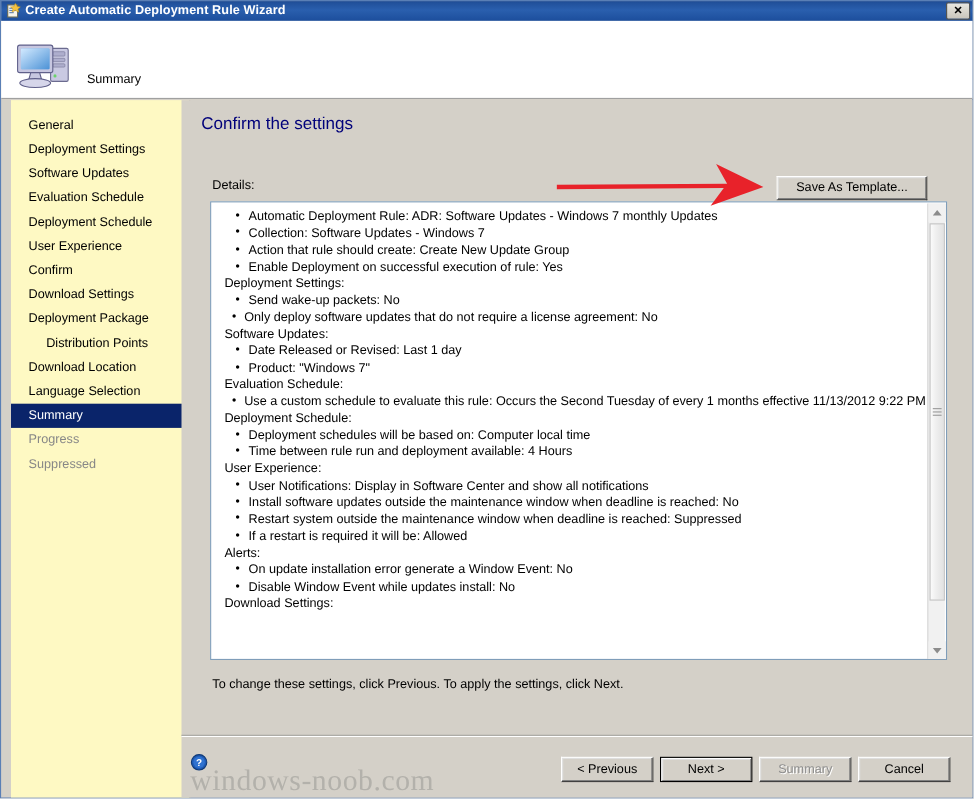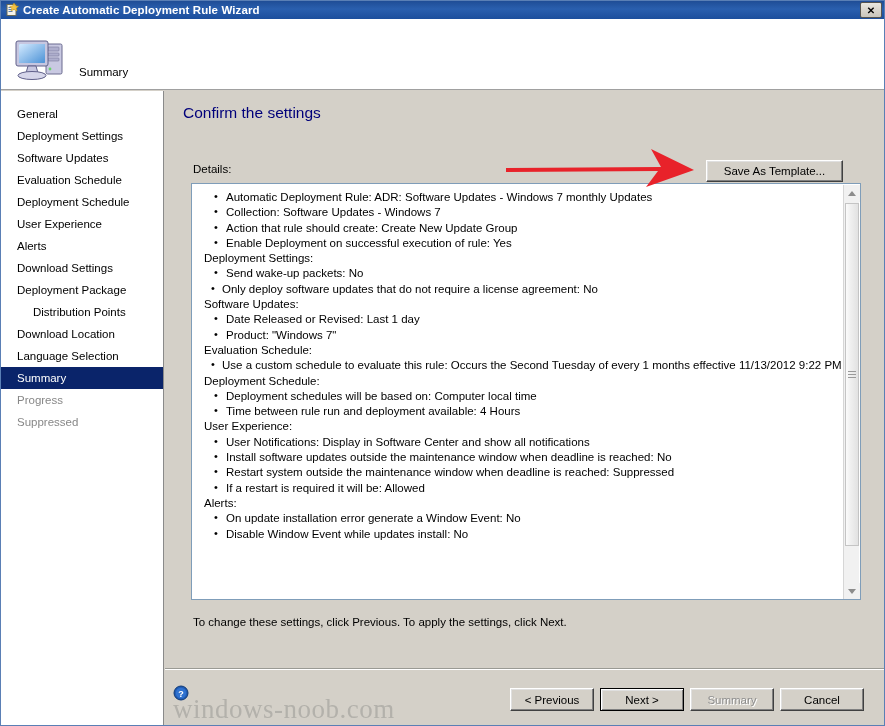--- a/index.html
+++ b/index.html
@@ -79,24 +79,24 @@
   #header .hdr-label {
     position: absolute;
     left: 78px; top: 47px;
     font-size: 11.5px;
     color: #000000;
   }
 
   
   #sidebar {
     position: absolute;
-    left: 0; top: 90px;
+    left: 9px; top: 90px;
     width: 163px;
     height: 636px;
-    background: #ffffff;
+    background: #fef9c3;
     border-right: 1px solid #8a8a8a;
     box-sizing: border-box;
     padding-top: 12px;
   }
   .nav-item {
     height: 22px;
     line-height: 22px;
     padding-left: 16px;
     font-size: 11.5px;
     color: #000000;
@@ -362,21 +362,21 @@
     <span class="hdr-label">Summary</span>
   </div>
 
   <div id="sidebar">
       <div class="nav-item">General</div>
       <div class="nav-item">Deployment Settings</div>
       <div class="nav-item">Software Updates</div>
       <div class="nav-item">Evaluation Schedule</div>
       <div class="nav-item">Deployment Schedule</div>
       <div class="nav-item">User Experience</div>
-      <div class="nav-item">Alerts</div>
+      <div class="nav-item">Confirm</div>
       <div class="nav-item">Download Settings</div>
       <div class="nav-item">Deployment Package</div>
       <div class="nav-item indent">Distribution Points</div>
       <div class="nav-item">Download Location</div>
       <div class="nav-item">Language Selection</div>
       <div class="nav-item selected">Summary</div>
       <div class="nav-item disabled">Progress</div>
       <div class="nav-item disabled">Suppressed</div>
     </div>
 
@@ -404,20 +404,21 @@
           <div class="d-bullet">Deployment schedules will be based on: Computer local time</div>
           <div class="d-bullet">Time between rule run and deployment available: 4 Hours</div>
           <div class="d-head">User Experience:</div>
           <div class="d-bullet">User Notifications: Display in Software Center and show all notifications</div>
           <div class="d-bullet">Install software updates outside the maintenance window when deadline is reached: No</div>
           <div class="d-bullet">Restart system outside the maintenance window when deadline is reached: Suppressed</div>
           <div class="d-bullet">If a restart is required it will be: Allowed</div>
           <div class="d-head">Alerts:</div>
           <div class="d-bullet">On update installation error generate a Window Event: No</div>
           <div class="d-bullet">Disable Window Event while updates install: No</div>
+          <div class="d-head">Download Settings:</div>
         </div>
 
       <div id="details-scroll">
         <div class="sb-arrow top">
           <span class="sb-tri up"></span>
         </div>
         <div id="sb-thumb">
           <span id="sb-grip">
             <i></i>
               <i></i>

